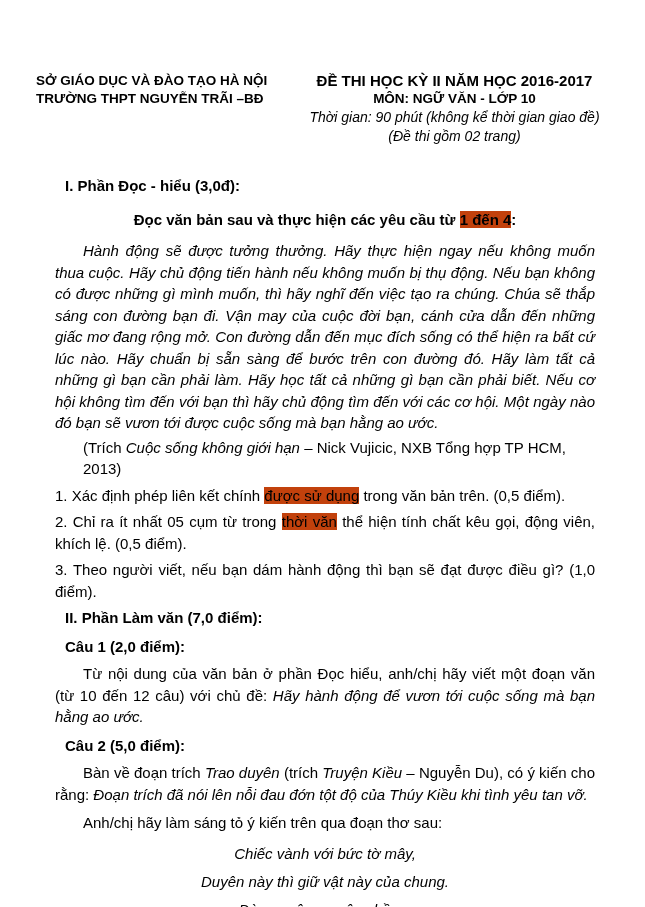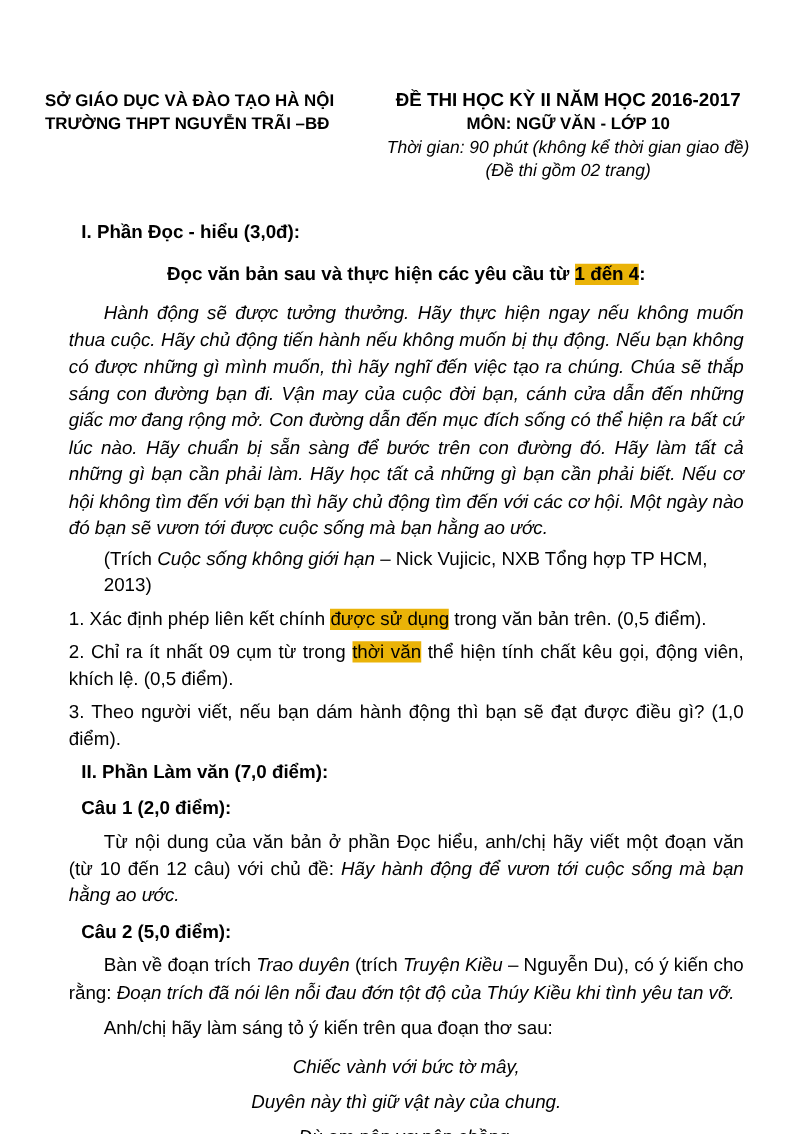--- a/index.html
+++ b/index.html
@@ -61,21 +61,21 @@
   }
   .citation {
     padding-left: 28px;
     margin: 0 0 5px 0;
   }
   .para {
     text-align: justify;
     margin: 0 0 5px 0;
   }
   .para.indent { text-indent: 28px; }
-  .hl { background: #eab308; }
+  .hl { background: #c2410c; }
   .it { font-style: italic; }
   .sub-heading { font-weight: bold; margin: 2px 0 6px 0; padding-left: 10px; }
   .poem { margin-top: 3px; }
   .poem-line {
     text-align: center;
     font-style: italic;
     line-height: 28px;
   }
 </style>
 </head>
@@ -101,21 +101,21 @@
     <p class="sec-heading first">I. Phần Đọc - hiểu (3,0đ):</p>
 
     <p class="instruction"><span>Đọc văn bản sau và thực hiện các yêu cầu từ </span><span class="hl">1 đến 4</span><span>:</span></p>
 
     <p class="passage">Hành động sẽ được tưởng thưởng. Hãy thực hiện ngay nếu không muốn thua cuộc. Hãy chủ động tiến hành nếu không muốn bị thụ động. Nếu bạn không có được những gì mình muốn, thì hãy nghĩ đến việc tạo ra chúng. Chúa sẽ thắp sáng con đường bạn đi. Vận may của cuộc đời bạn, cánh cửa dẫn đến những giấc mơ đang rộng mở. Con đường dẫn đến mục đích sống có thể hiện ra bất cứ lúc nào. Hãy chuẩn bị sẵn sàng để bước trên con đường đó. Hãy làm tất cả những gì bạn cần phải làm. Hãy học tất cả những gì bạn cần phải biết. Nếu cơ hội không tìm đến với bạn thì hãy chủ động tìm đến với các cơ hội. Một ngày nào đó bạn sẽ vươn tới được cuộc sống mà bạn hằng ao ước.</p>
 
     <p class="citation"><span>(Trích </span><span class="it">Cuộc sống không giới hạn</span><span> – Nick Vujicic, NXB Tổng hợp TP HCM, 2013)</span></p>
 
     <p class="para"><span>1. Xác định phép liên kết chính </span><span class="hl">được sử dụng</span><span> trong văn bản trên. (0,5 điểm).</span></p>
 
-    <p class="para"><span>2. Chỉ ra ít nhất 09 cụm từ trong </span><span class="hl">thời văn</span><span> thể hiện tính chất kêu gọi, động viên, khích lệ. (0,5 điểm).</span></p>
+    <p class="para"><span>2. Chỉ ra ít nhất 05 cụm từ trong </span><span class="hl">thời văn</span><span> thể hiện tính chất kêu gọi, động viên, khích lệ. (0,5 điểm).</span></p>
 
     <p class="para">3. Theo người viết, nếu bạn dám hành động thì bạn sẽ đạt được điều gì? (1,0 điểm).</p>
 
 
     <p class="sec-heading" style="margin-bottom:7px">II. Phần Làm văn (7,0 điểm):</p>
 
     <p class="sub-heading">Câu 1 (2,0 điểm):</p>
 
     <p class="para indent" style="margin-bottom:7px"><span>Từ nội dung của văn bản ở phần Đọc hiểu, anh/chị hãy viết một đoạn văn (từ 10 đến 12 câu) với chủ đề: </span><span class="it">Hãy hành động để vươn tới cuộc sống mà bạn hằng ao ước.</span></p>
 

